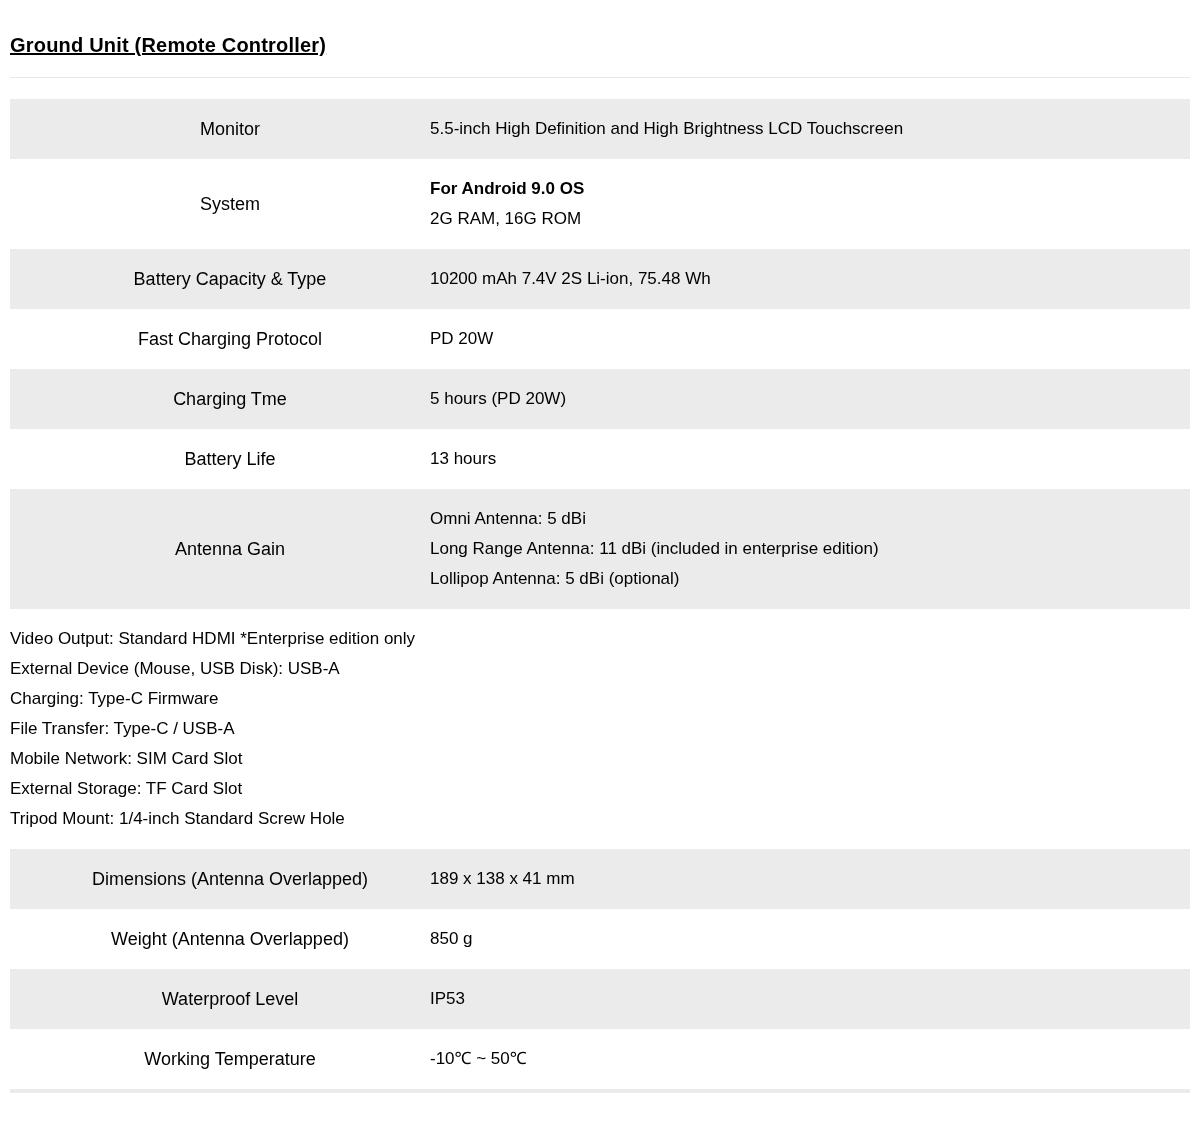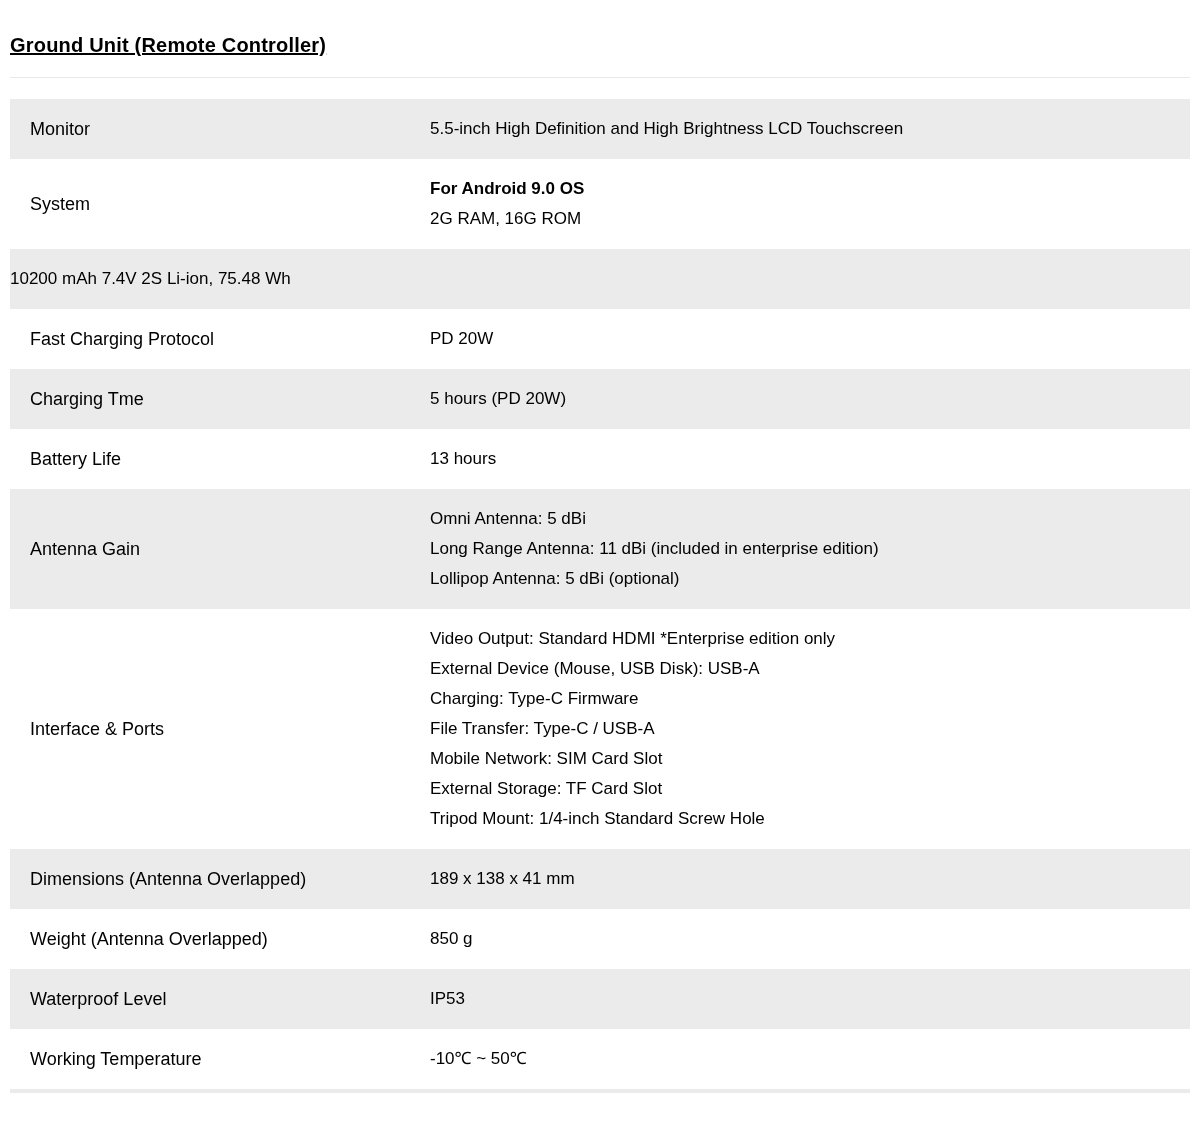--- a/index.html
+++ b/index.html
@@ -45,20 +45,21 @@
   .row.shaded {
     background: #ebebeb;
   }
   .label {
     width: 400px;
     flex: 0 0 400px;
     padding-left: 20px;
     font-size: 18px;
     line-height: 30px;
     color: #000000;
+    text-align: center;
   }
   .value {
     flex: 1;
     font-size: 17px;
     line-height: 30px;
     color: #000000;
     padding-right: 20px;
   }
   .line.emph {
     font-weight: 600;
@@ -82,20 +83,21 @@
         </div>
       </div>
       <div class="row">
         <div class="label">System</div>
         <div class="value">
           <div class="line emph">For Android 9.0 OS</div>
           <div class="line">2G RAM, 16G ROM</div>
         </div>
       </div>
       <div class="row shaded">
+        <div class="label">Battery Capacity &amp; Type</div>
         <div class="value">
           <div class="line">10200 mAh 7.4V 2S Li-ion, 75.48 Wh</div>
         </div>
       </div>
       <div class="row">
         <div class="label">Fast Charging Protocol</div>
         <div class="value">
           <div class="line">PD 20W</div>
         </div>
       </div>
@@ -113,21 +115,20 @@
       </div>
       <div class="row shaded">
         <div class="label">Antenna Gain</div>
         <div class="value">
           <div class="line">Omni Antenna: 5 dBi</div>
           <div class="line">Long Range Antenna: 11 dBi (included in enterprise edition)</div>
           <div class="line">Lollipop Antenna: 5 dBi (optional)</div>
         </div>
       </div>
       <div class="row">
-        <div class="label">Interface &amp; Ports</div>
         <div class="value">
           <div class="line">Video Output: Standard HDMI *Enterprise edition only</div>
           <div class="line">External Device (Mouse, USB Disk): USB-A</div>
           <div class="line">Charging: Type-C Firmware</div>
           <div class="line">File Transfer: Type-C / USB-A</div>
           <div class="line">Mobile Network: SIM Card Slot</div>
           <div class="line">External Storage: TF Card Slot</div>
           <div class="line">Tripod Mount: 1/4-inch Standard Screw Hole</div>
         </div>
       </div>

